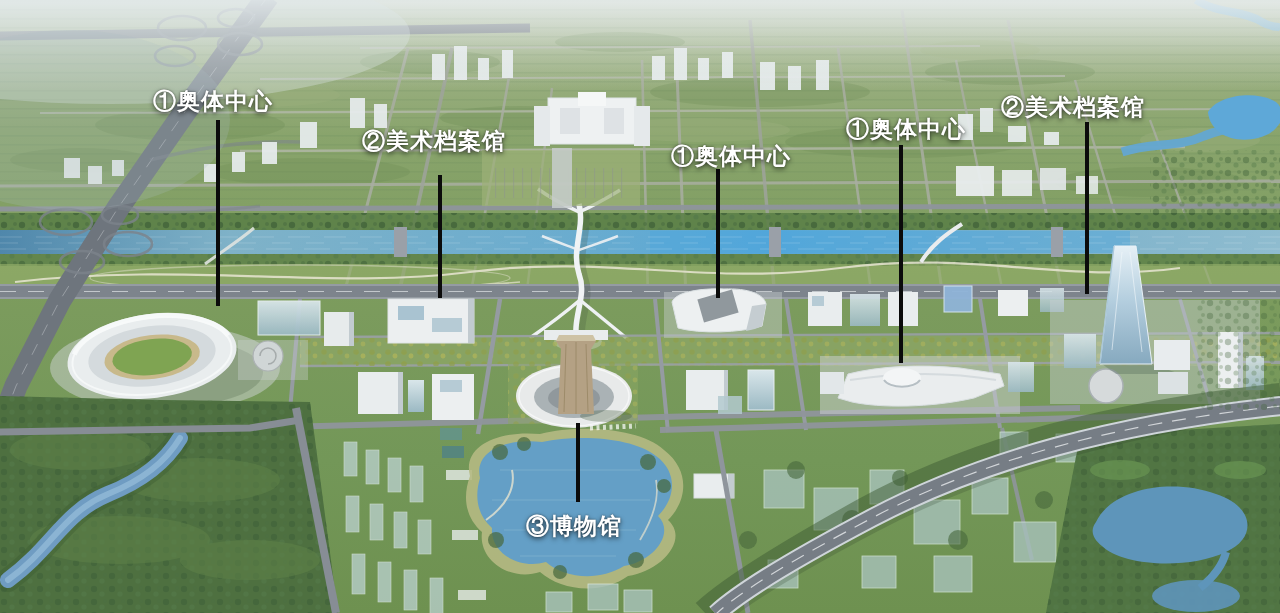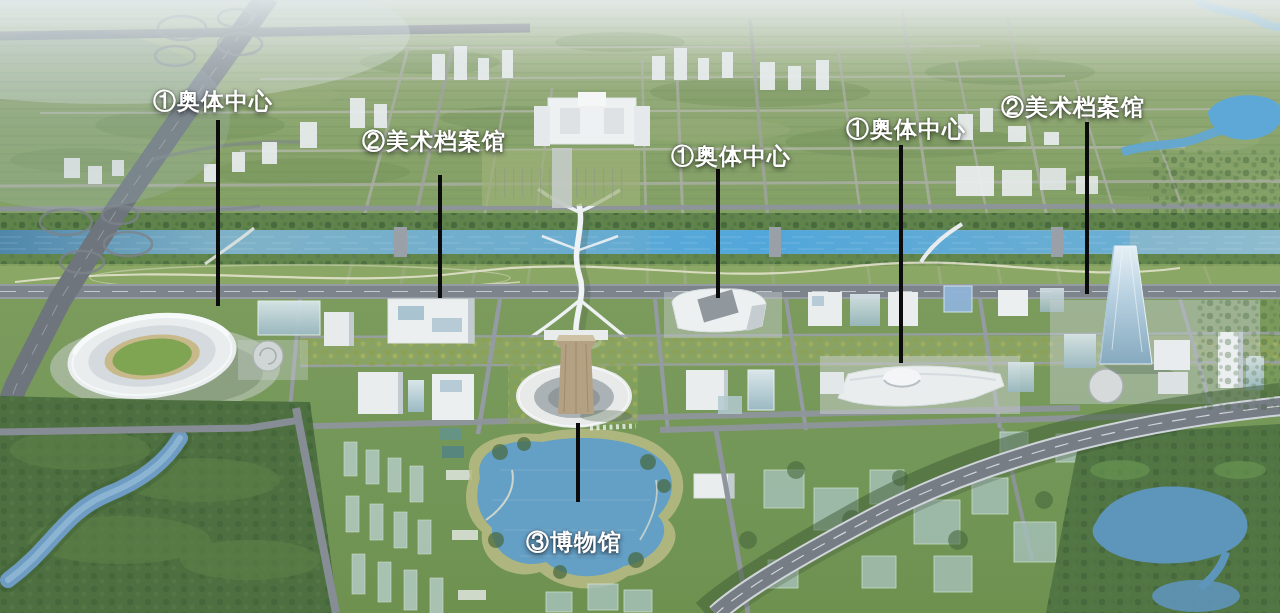--- a/index.html
+++ b/index.html
@@ -5,21 +5,21 @@
   html,body{margin:0;padding:0;background:#222;}
   .stage{position:relative;width:1280px;height:613px;overflow:hidden;
          background:#d946ef;font-family:"Liberation Sans",sans-serif;}
   .stage svg{position:absolute;left:0;top:0;display:block;}
   .anno div{position:absolute;}
   .lm-label{color:#fff;font-size:23px;font-weight:700;letter-spacing:1px;white-space:nowrap;
             text-shadow:0 2px 5px rgba(0,0,0,.65),0 0 2px rgba(0,0,0,.45);}
   .lm-line{width:4px;background:#0b0b0b;}
   #lm1 .lm-label{left:153px;top:86px}  #lm1 .lm-line{left:216px;top:120px;height:186px}
   #lm2 .lm-label{left:362px;top:126px} #lm2 .lm-line{left:438px;top:175px;height:123px}
-  #lm3 .lm-label{left:526px;top:527px} #lm3 .lm-line{left:576px;top:423px;height:79px}
+  #lm3 .lm-label{left:526px;top:511px} #lm3 .lm-line{left:576px;top:423px;height:79px}
   #lm4 .lm-label{left:671px;top:141px} #lm4 .lm-line{left:716px;top:169px;height:129px}
   #lm5 .lm-label{left:846px;top:114px} #lm5 .lm-line{left:899px;top:145px;height:218px}
   #lm6 .lm-label{left:1001px;top:92px} #lm6 .lm-line{left:1085px;top:122px;height:172px}
 </style>
 </head>
 <body>
 
 <div class="stage">
 
 <svg width="1280" height="613" viewBox="0 0 1280 613">

